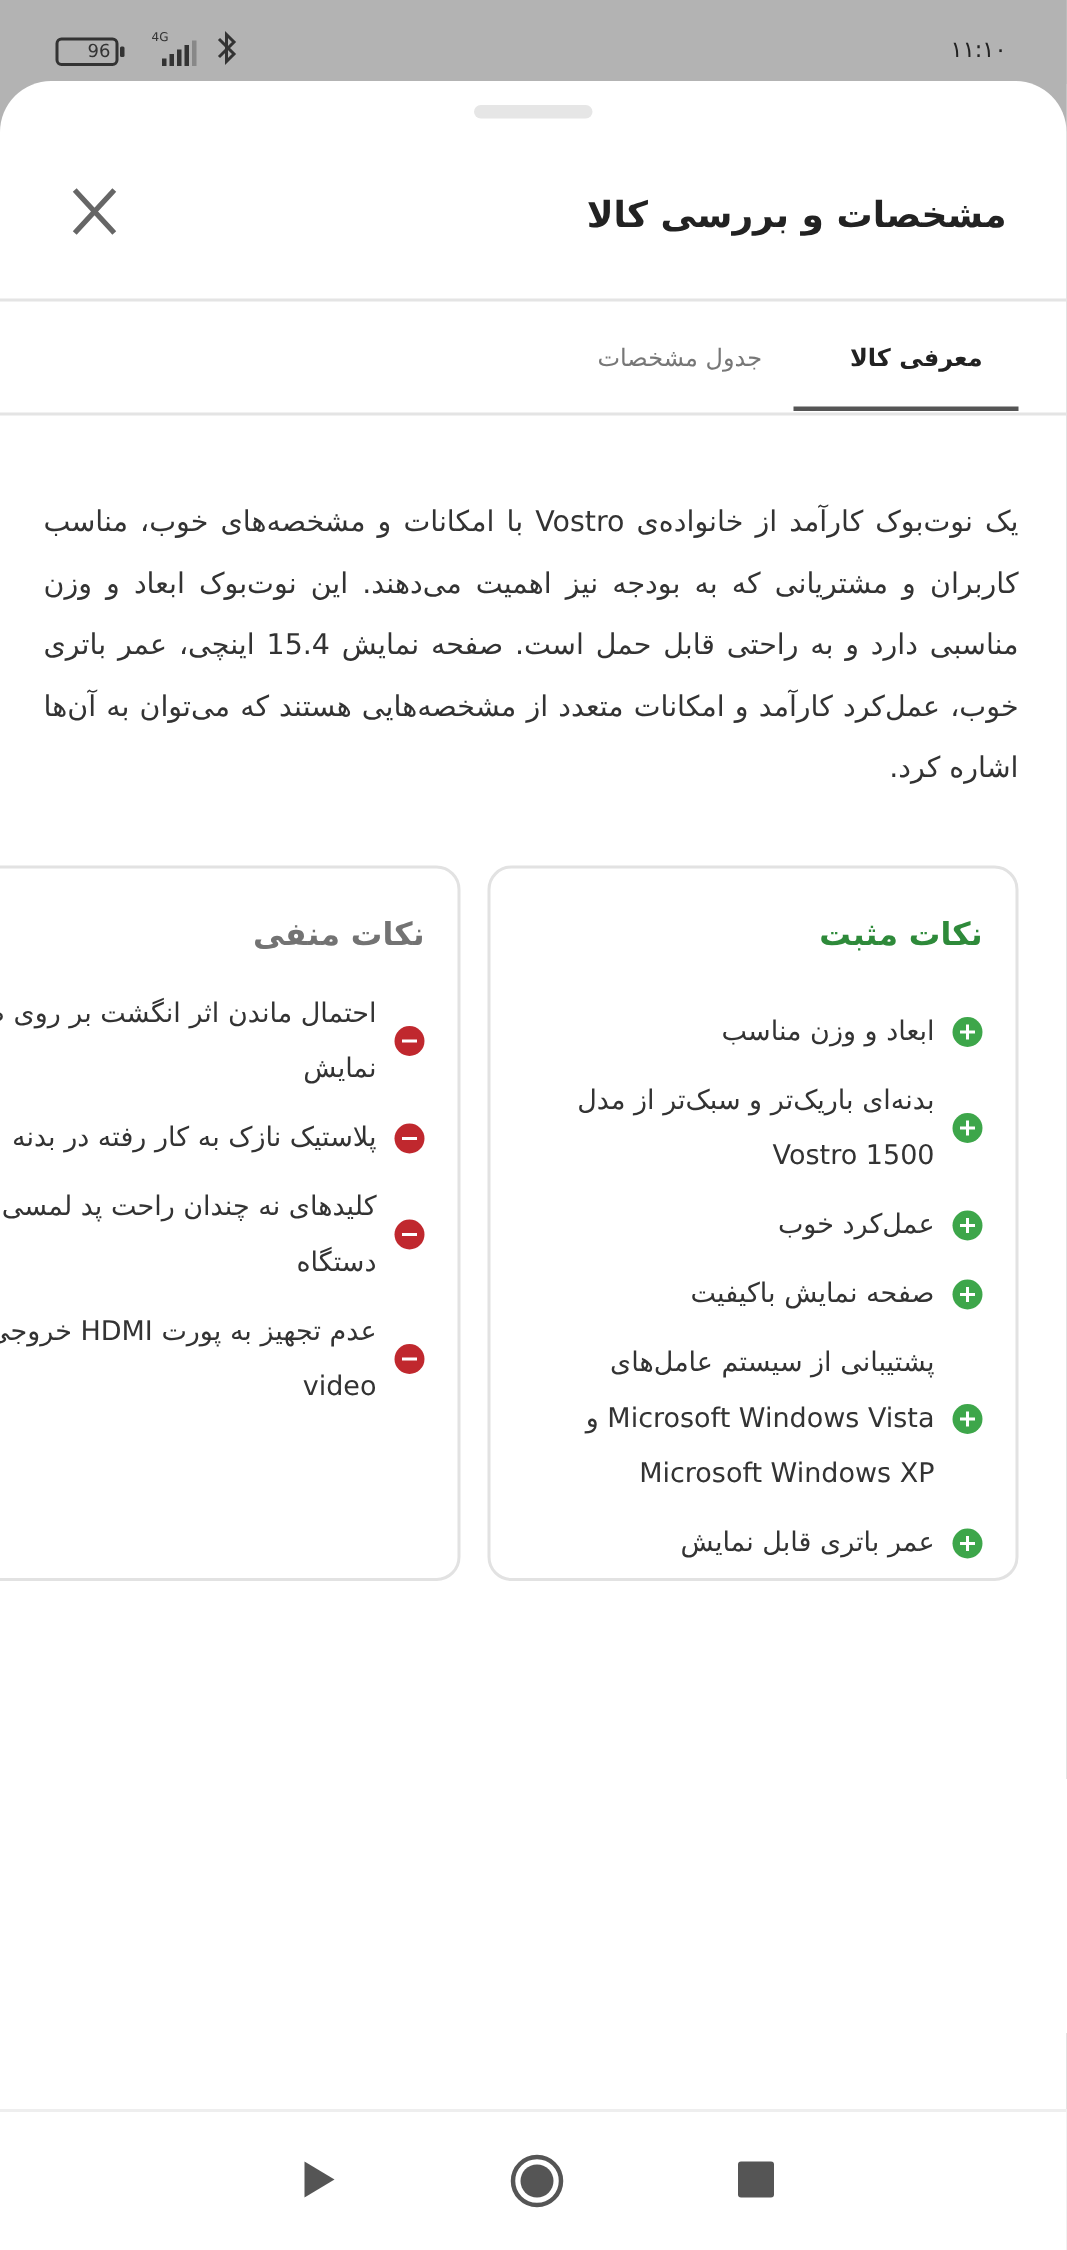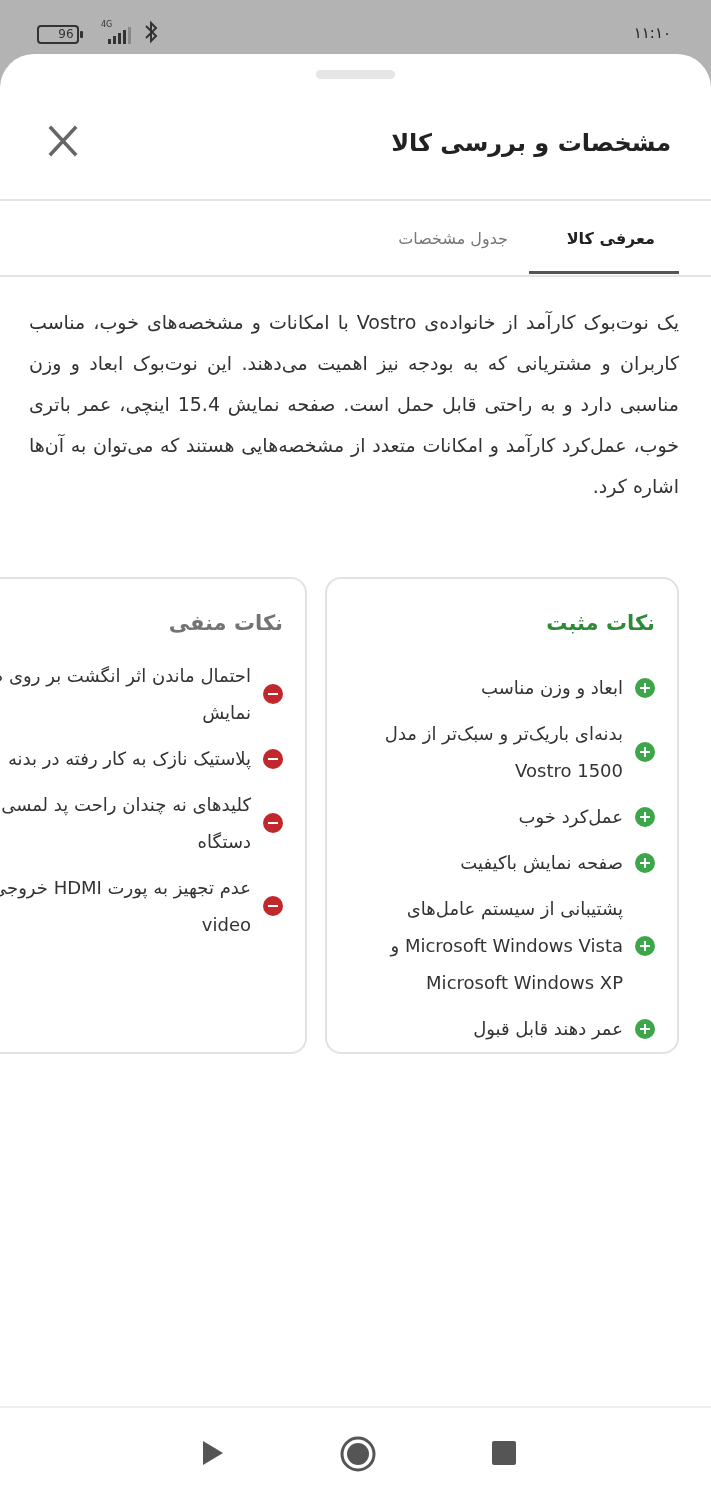--- a/index.html
+++ b/index.html
@@ -23,21 +23,21 @@
   .close { position: absolute; left: 46px; top: 20px; width: 34px; height: 38px; cursor: pointer; }
   .divider1 { position: absolute; left: 0; top: 145px; width: 711px; height: 2px; background: #e4e4e4; }
 
   .tabs { position: absolute; left: 0; top: 147px; width: 711px; height: 75px; direction: rtl; }
   .tab { position: absolute; top: 28px; font-size: 16px; cursor: pointer; }
   .tab-active { right: 56px; color: #222; font-weight: bold; }
   .tab-inactive { right: 203px; color: #777; }
   .tab-underline { position: absolute; right: 32px; top: 70px; width: 150px; height: 3px; background: #555; }
   .divider2 { position: absolute; left: 0; top: 221px; width: 711px; height: 2px; background: #e4e4e4; }
 
-  .intro { position: absolute; right: 32px; top: 248px; width: 650px; font-size: 19px; line-height: 41px; color: #333; direction: rtl; text-align: justify; text-align-last: right; }
+  .intro { position: absolute; right: 32px; top: 274px; width: 650px; font-size: 19px; line-height: 41px; color: #333; direction: rtl; text-align: justify; text-align-last: right; }
 
   .card { position: absolute; top: 523px; height: 477px; border: 2px solid #e2e2e2; border-radius: 16px; background: #fff; direction: rtl; }
   .card-pos { left: 325px; width: 354px; }
   .card-neg { left: -60px; width: 367px; }
   .card-title { position: absolute; right: 22px; top: 32px; font-size: 21px; font-weight: bold; }
   .card-pos .card-title { color: #2e8a3a; }
   .card-neg .card-title { color: #737373; text-align: right; }
   .pts { position: absolute; right: 22px; top: 78px; list-style: none; }
   .card-pos .pts { width: 316px; margin-top: 12px; }
   .card-neg .pts { width: 330px; }
@@ -118,21 +118,21 @@
       <li class="pt">
           <span class="pt-icon plus"></span>
           <span class="pt-text">صفحه نمایش باکیفیت</span>
         </li>
       <li class="pt">
           <span class="pt-icon plus"></span>
           <span class="pt-text">پشتیبانی از سیستم عامل‌های Microsoft Windows Vista و Microsoft Windows XP</span>
         </li>
       <li class="pt">
           <span class="pt-icon plus"></span>
-          <span class="pt-text">عمر دهند قابل قبول</span>
+          <span class="pt-text">عمر باتری قابل نمایش</span>
         </li>
     </ul>
   </div>
 
   <div class="card card-neg">
     <div class="card-title">نکات منفی</div>
     <ul class="pts">
       <li class="pt">
           <span class="pt-icon minus"></span>
           <span class="pt-text">احتمال ماندن اثر انگشت بر روی صفحه نمایش</span>

